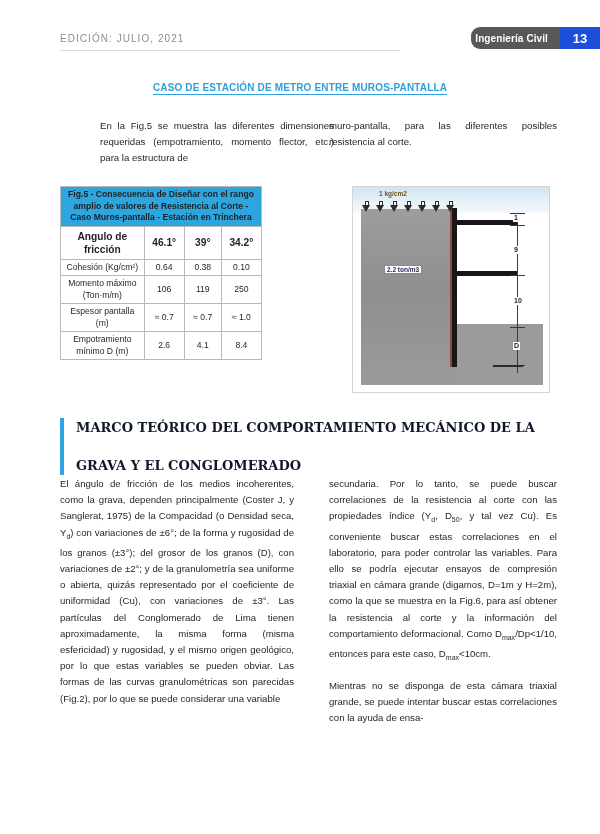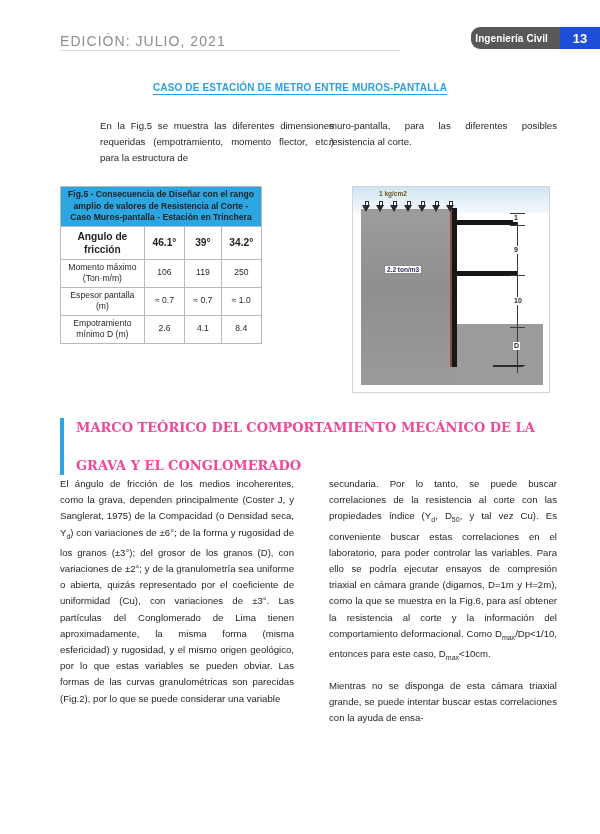--- a/index.html
+++ b/index.html
@@ -18,21 +18,21 @@
 
   
   #page-header {
     position: absolute;
     left: 0; top: 0;
     width: 600px; height: 60px;
   }
   #edition-label {
     position: absolute;
     left: 60px; top: 33px;
-    font-size: 14px;
+    font-size: 10px;
     letter-spacing: 1.05px;
     color: #8d8d8d;
     font-family: "Liberation Sans", sans-serif;
   }
   #header-rule {
     position: absolute;
     left: 60px; top: 50px;
     width: 340px; height: 1px;
     background: #dcdcdc;
   }
@@ -259,21 +259,21 @@
     width: 4px;
     background: #2ba6e0;
     flex: 0 0 4px;
   }
   #section-heading-text {
     padding-left: 12px;
     font-family: "DejaVu Serif", serif;
     font-weight: bold;
     font-size: 13px;
     line-height: 19px;
-    color: #ec4899;
+    color: #0f172a;
     text-align: justify;
     text-align-last: left;
   }
   #section-heading-text .line1 { display: block; text-align: justify; }
   #section-heading-text .line1:after { content: ""; display: inline-block; width: 100%; }
 
   
   #body-left  { top: 476px; }
   #body-right { top: 476px; }
 
@@ -309,20 +309,26 @@
       <tr>
     <td id="fig5-caption" colspan="4">Fig.5 - Consecuencia de Diseñar con el rango amplio de valores de Resistencia al Corte - Caso Muros-pantalla - Estación en Trinchera</td>
   </tr>
   <tr class="header-row">
     <td class="label-col">Angulo de fricción</td>
     <td class="val-col">46.1°</td>
     <td class="val-col">39°</td>
     <td class="val-col">34.2°</td>
   </tr>
   <tr>
+    <td class="label-col">Cohesión (Kg/cm²)</td>
+    <td class="val-col">0.64</td>
+    <td class="val-col">0.38</td>
+    <td class="val-col">0.10</td>
+  </tr>
+  <tr>
     <td class="label-col">Momento máximo (Ton·m/m)</td>
     <td class="val-col">106</td>
     <td class="val-col">119</td>
     <td class="val-col">250</td>
   </tr>
   <tr>
     <td class="label-col">Espesor pantalla (m)</td>
     <td class="val-col">≈ 0.7</td>
     <td class="val-col">≈ 0.7</td>
     <td class="val-col">≈ 1.0</td>

